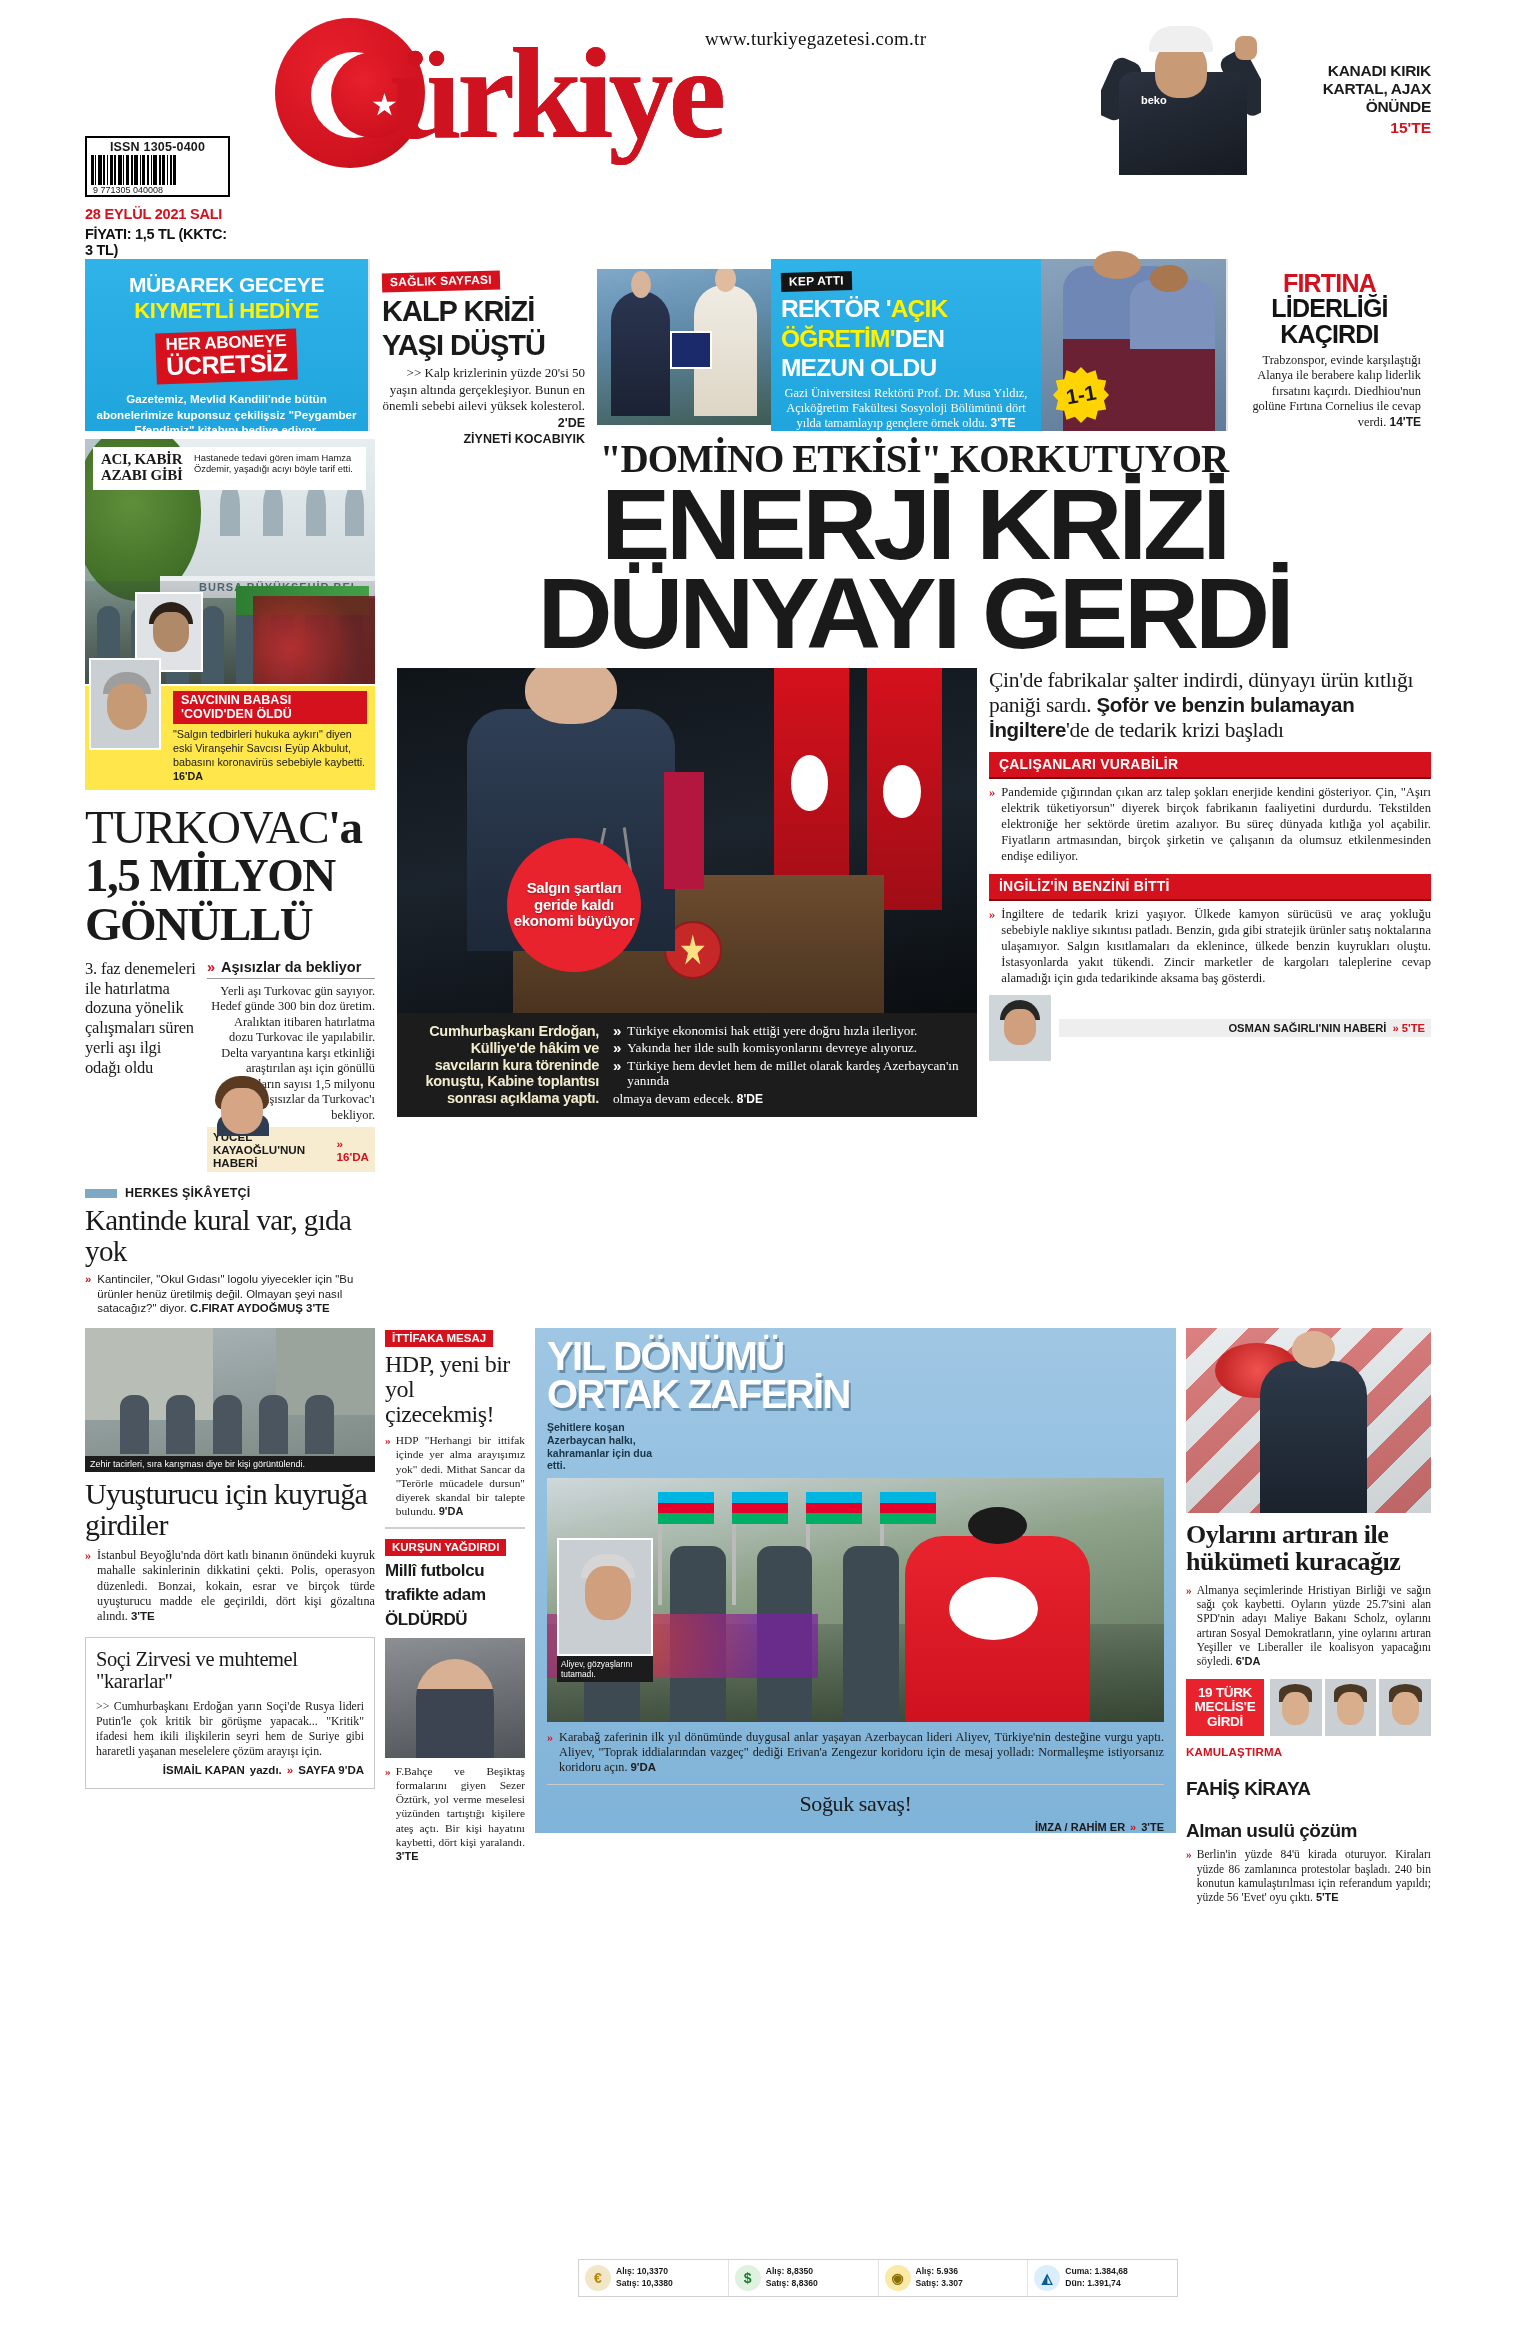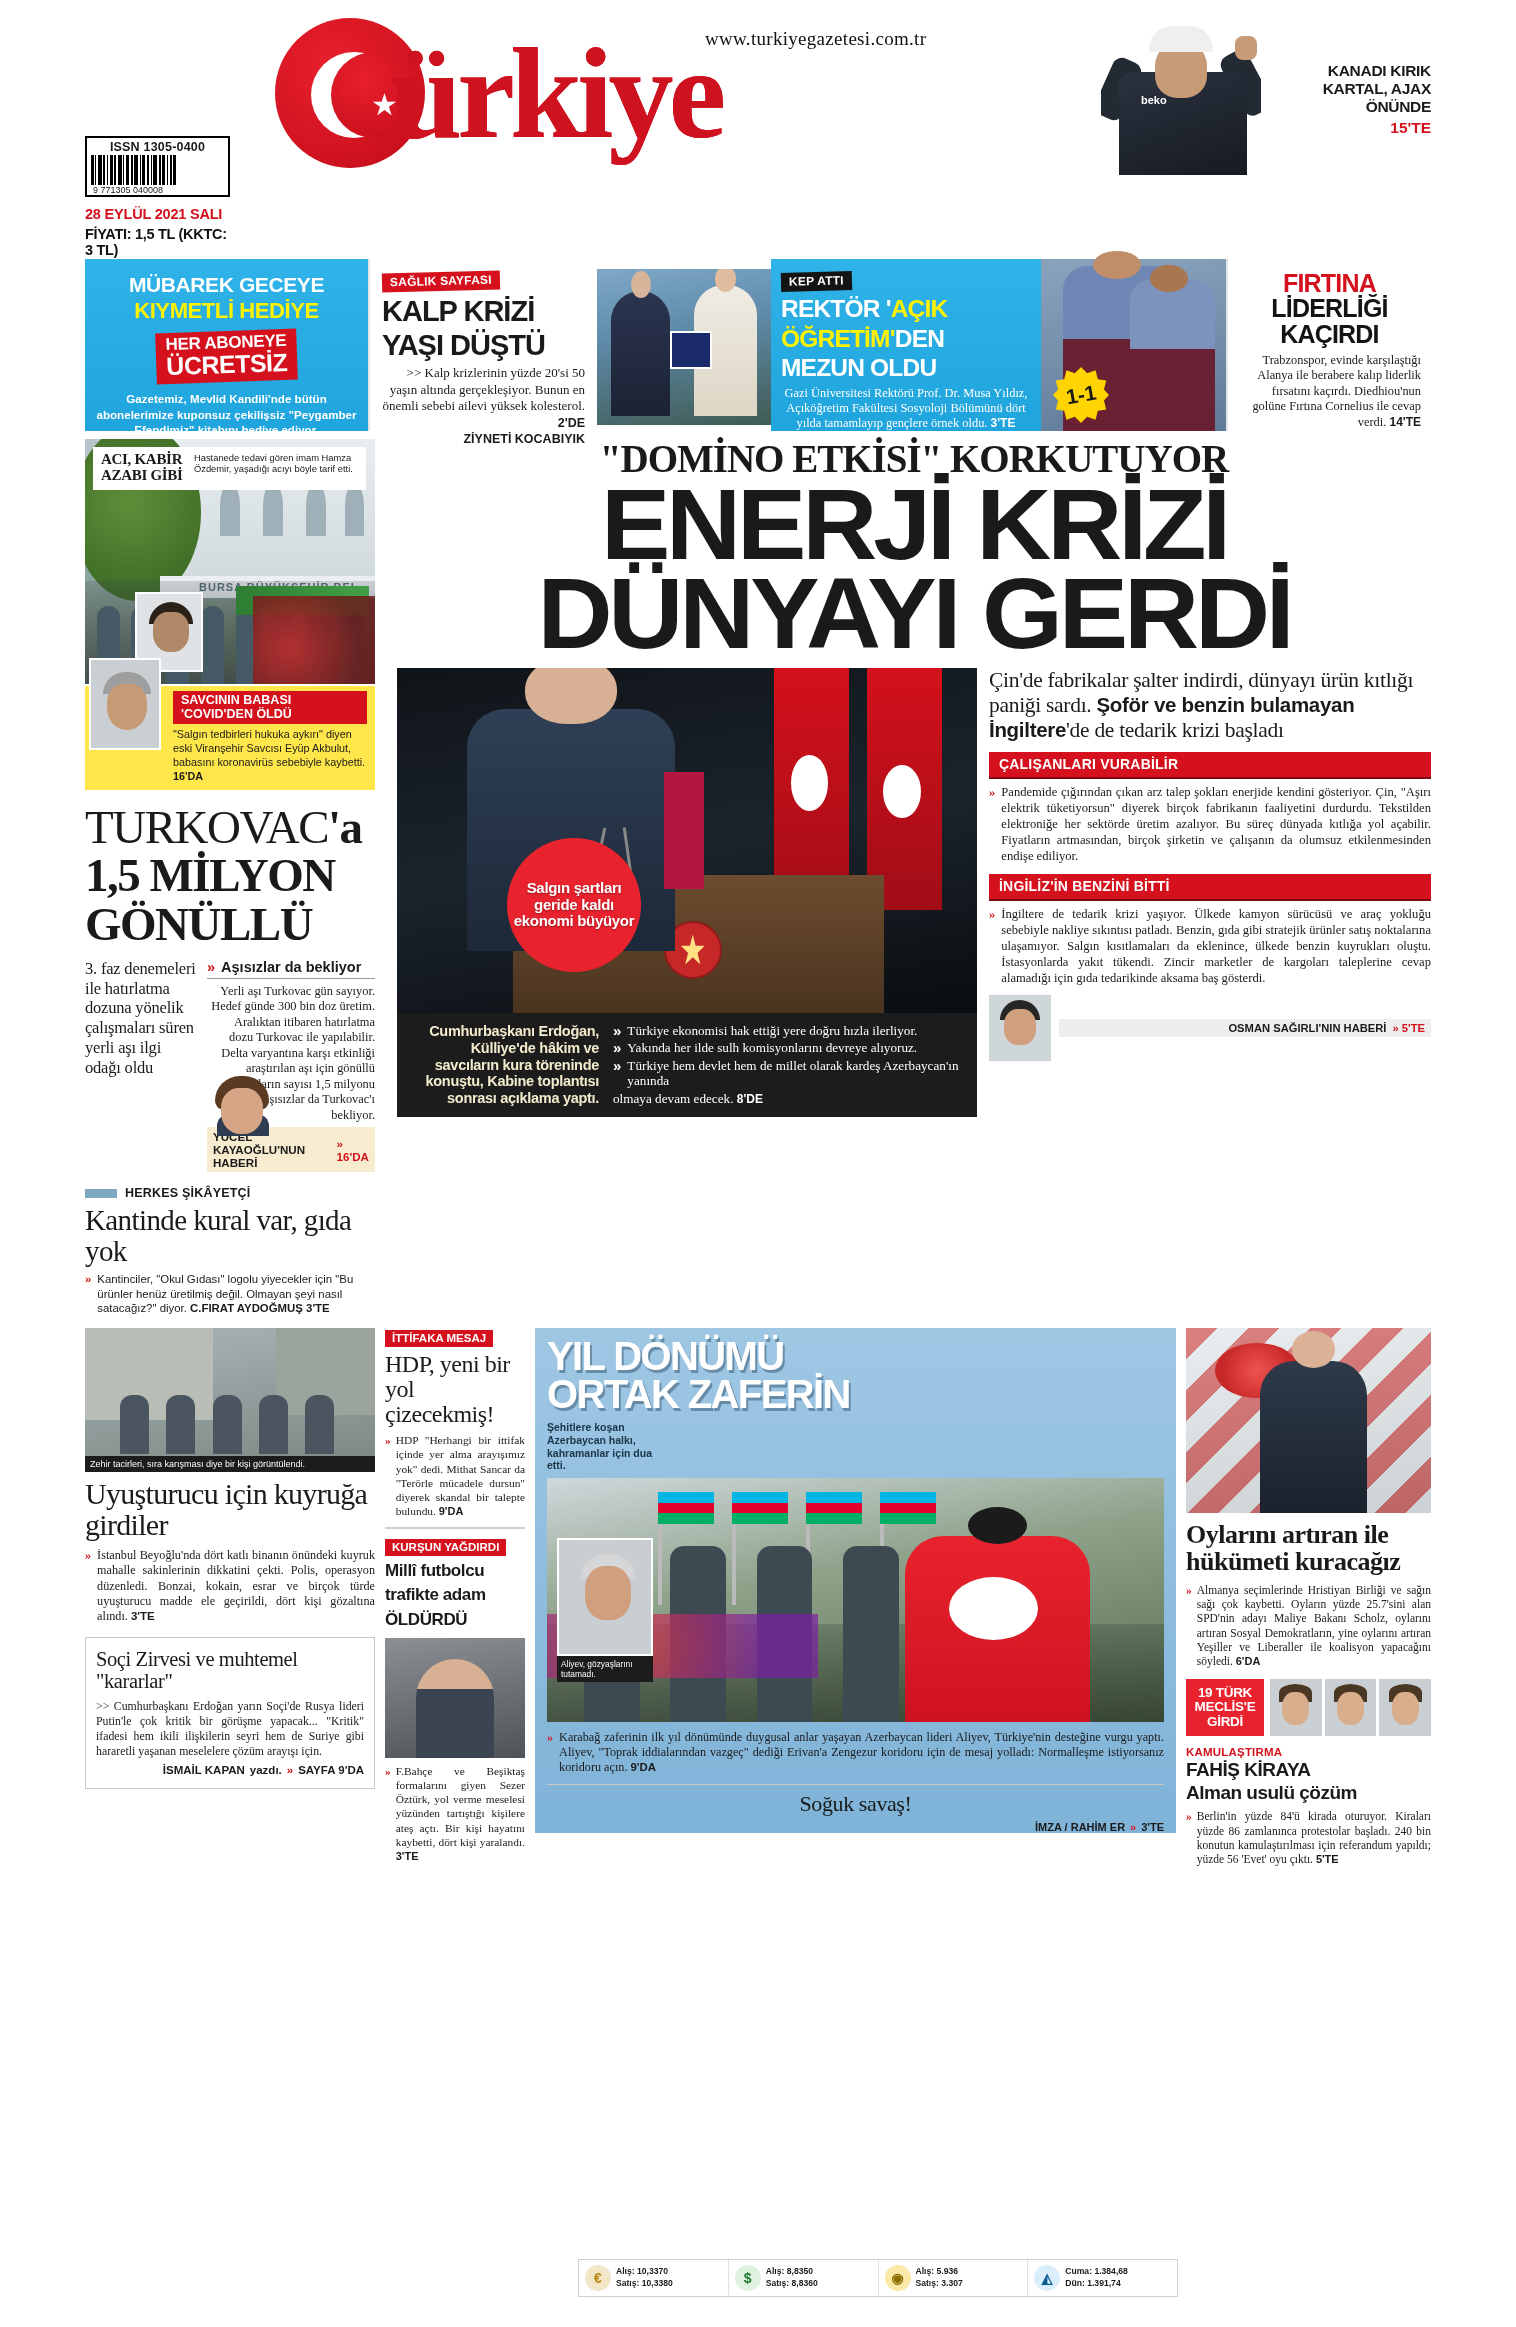--- a/index.html
+++ b/index.html
@@ -279,21 +279,21 @@
   .meclis { display:flex; gap:6px; margin-top:10px; align-items:stretch;}
   .meclis-l { width:78px; background:#e8232e; color:#fff; font-family:"Liberation Sans",sans-serif; font-weight:900;
      font-size:13.5px; text-align:center; line-height:1.08; padding:7px 3px; letter-spacing:-.3px;}
   .meclis-r { flex:1; display:flex; gap:3px;}
   .mface { flex:1; background:#c9cfd3; position:relative;}
   .mface::after{content:"";position:absolute;left:24%;top:24%;width:52%;height:56%;background:#d8ae8c;border-radius:44%;}
   .mface::before{content:"";position:absolute;left:18%;top:10%;width:64%;height:30%;background:#4a3724;border-radius:50% 50% 0 0;}
 
   .kamu { margin-top:10px; }
   .kamu-tag { font-family:"Liberation Sans",sans-serif; font-weight:900; font-size:11.5px; color:#d4111c; letter-spacing:.2px;}
-  .kamu-h { font-family:"Liberation Sans",sans-serif; font-weight:900; font-size:19px; line-height:1.08; margin-top:2px; letter-spacing:-.5px;}
+  .kamu-h { font-family:"Liberation Sans",sans-serif; font-weight:900; font-size:19px; line-height:1.08; margin-top:21px; letter-spacing:-.5px;}
   .kamu-b { font-family:"Liberation Serif",serif; font-size:11.5px; line-height:1.24; margin-top:6px; display:flex; gap:5px; text-align:justify;}
   .kamu-b b { font-family:"Liberation Sans",sans-serif; font-weight:900; font-size:11px;}
 
   
   .curr { display:flex; border:1.5px solid #d0d0d0; margin-top:8px; }
   .curr-cell { flex:1; display:flex; gap:5px; align-items:center; padding:5px 6px; border-right:1px solid #e2e2e2;}
   .curr-cell:last-child { border-right:none;}
   .curr-ico { width:26px; height:26px; border-radius:50%; display:flex; align-items:center; justify-content:center;
      font-family:"Liberation Sans",sans-serif; font-weight:900; font-size:14px; flex:0 0 26px;}
   .ico-eur { background:#f2e6c9; color:#b8860b; }

